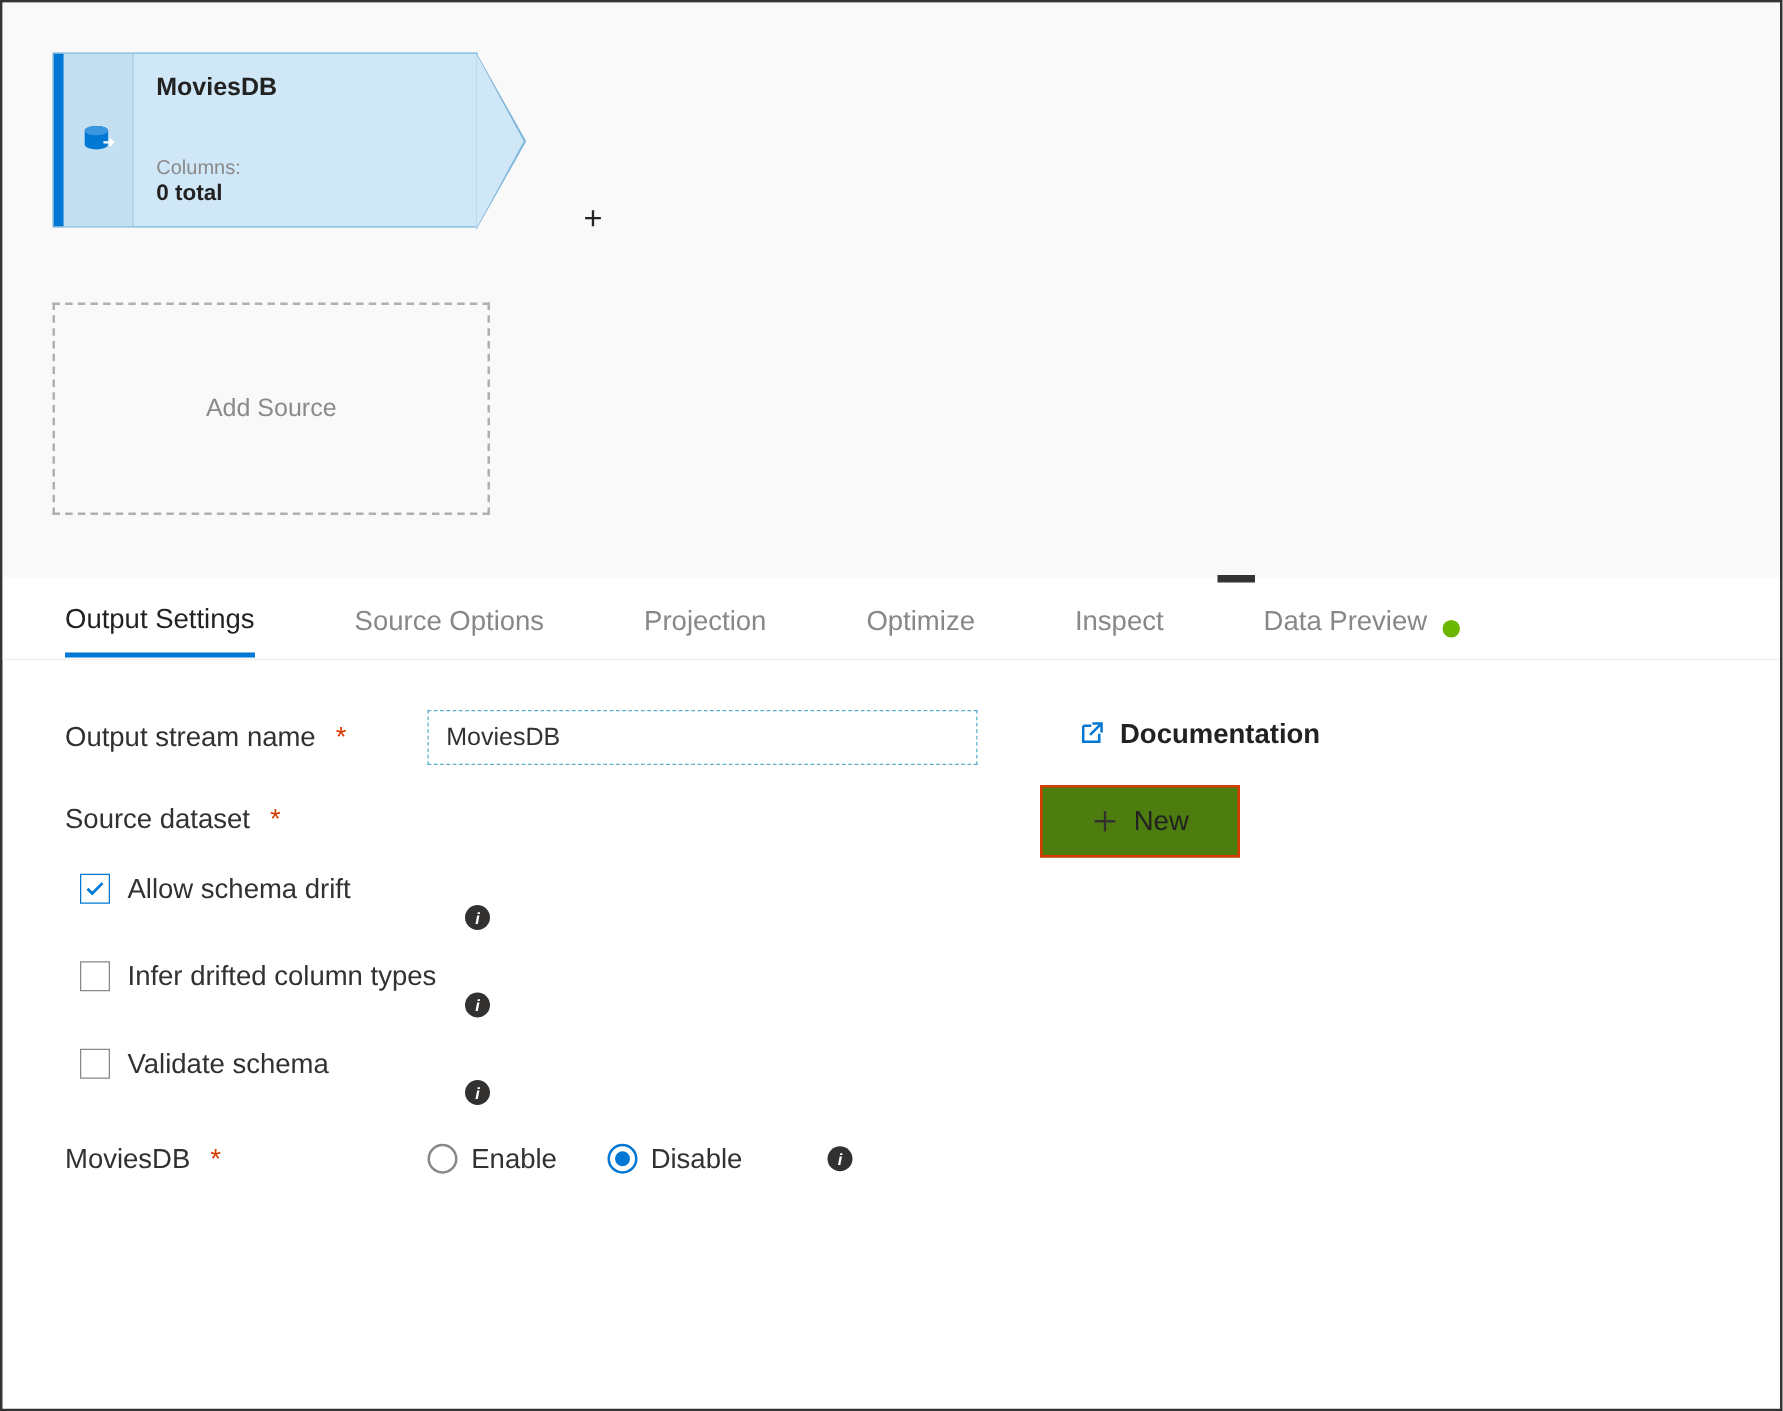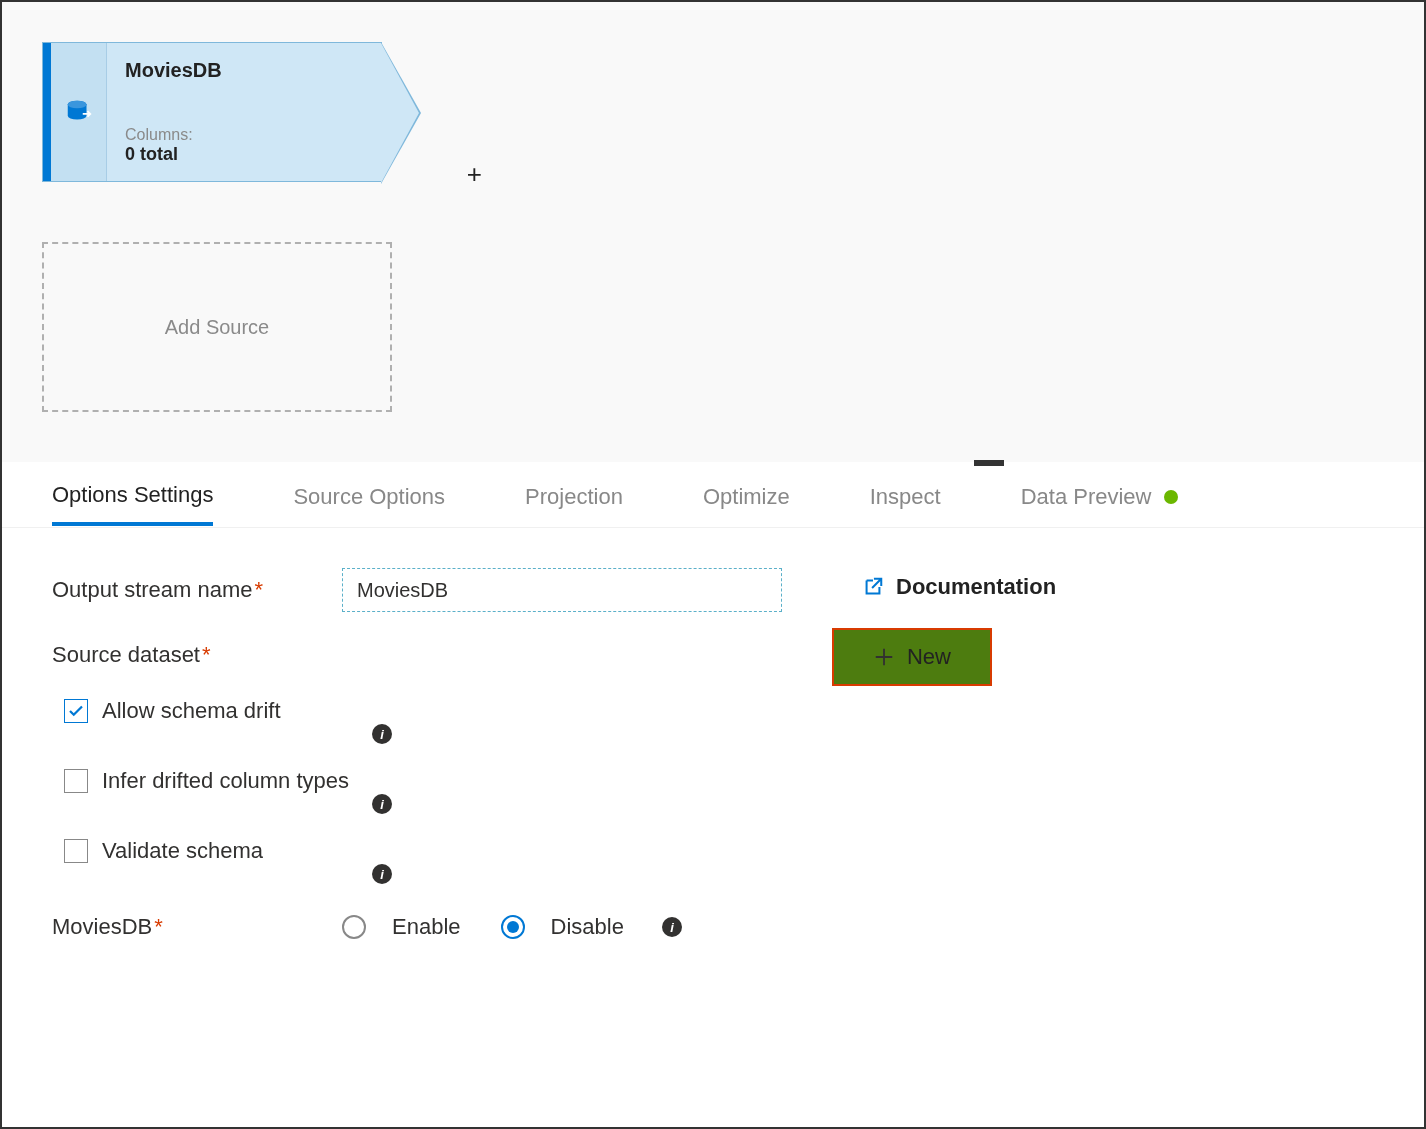--- a/index.html
+++ b/index.html
@@ -119,41 +119,41 @@
     color: #888;
     padding: 18px 0 14px 0;
     cursor: pointer;
     white-space: nowrap;
   }
   .tab.active {
     color: #222;
     border-bottom: 4px solid #0078d4;
     font-weight: 400;
   }
-  .tab.last { display: flex; align-items: center; gap: 12px; }
+  .tab.last { display: flex; align-items: flex-end; gap: 12px; }
   .status-dot {
     width: 14px; height: 14px; border-radius: 50%; background: #6bb700;
   }
   
   .form-area {
     padding: 40px 50px;
     position: relative;
   }
   .form-row {
     display: flex;
     align-items: center;
     margin-bottom: 30px;
   }
   .form-label-col {
     width: 290px;
     font-size: 22px;
     color: #323130;
     display: flex;
     align-items: center;
-    gap: 2px;
+    gap: 16px;
   }
   .req { color: #d83b01; }
   .text-input {
     width: 440px;
     height: 44px;
     border: 1px dashed #5bb0c9;
     padding: 0 14px;
     font-size: 20px;
     color: #323130;
     outline: none;
@@ -235,21 +235,21 @@
     display: flex; align-items: center; justify-content: center;
     font-size: 13px; font-weight: bold;
     font-style: italic;
     margin-left: auto;
   }
   .options-row-outer { align-items: flex-start; }
   .options-row-outer .form-label-col { padding-top: 2px; }
   .option-info-wrap { width: 340px; display: flex; align-items: flex-end; flex-direction: column; }
   
   .radio-group { display: flex; gap: 40px; align-items: center; }
-  .radio-item { display: flex; align-items: center; gap: 26px; cursor: pointer; }
+  .radio-item { display: flex; align-items: center; gap: 11px; cursor: pointer; }
   .radio {
     width: 24px; height: 24px; border-radius: 50%;
     border: 2px solid #888;
     display: flex; align-items: center; justify-content: center;
   }
   .radio.selected { border-color: #0078d4; }
   .radio-dot { width: 12px; height: 12px; border-radius: 50%; background: #0078d4; }
   .radio-label { font-size: 22px; }
 </style>
 </head>
@@ -281,21 +281,21 @@
   </div>
 
   <div class="add-source-box">
     <span>Add Source</span>
   </div>
 
   <div class="drag-handle"></div>
 </div>
 
 <div class="tabs">
-  <div class="tab active">Options Settings</div>
+  <div class="tab active">Output Settings</div>
   <div class="tab">Source Options</div>
   <div class="tab">Projection</div>
   <div class="tab">Optimize</div>
   <div class="tab">Inspect</div>
   <div class="tab last">
     <span>Data Preview</span>
     <span class="status-dot"></span>
   </div>
 </div>
 

